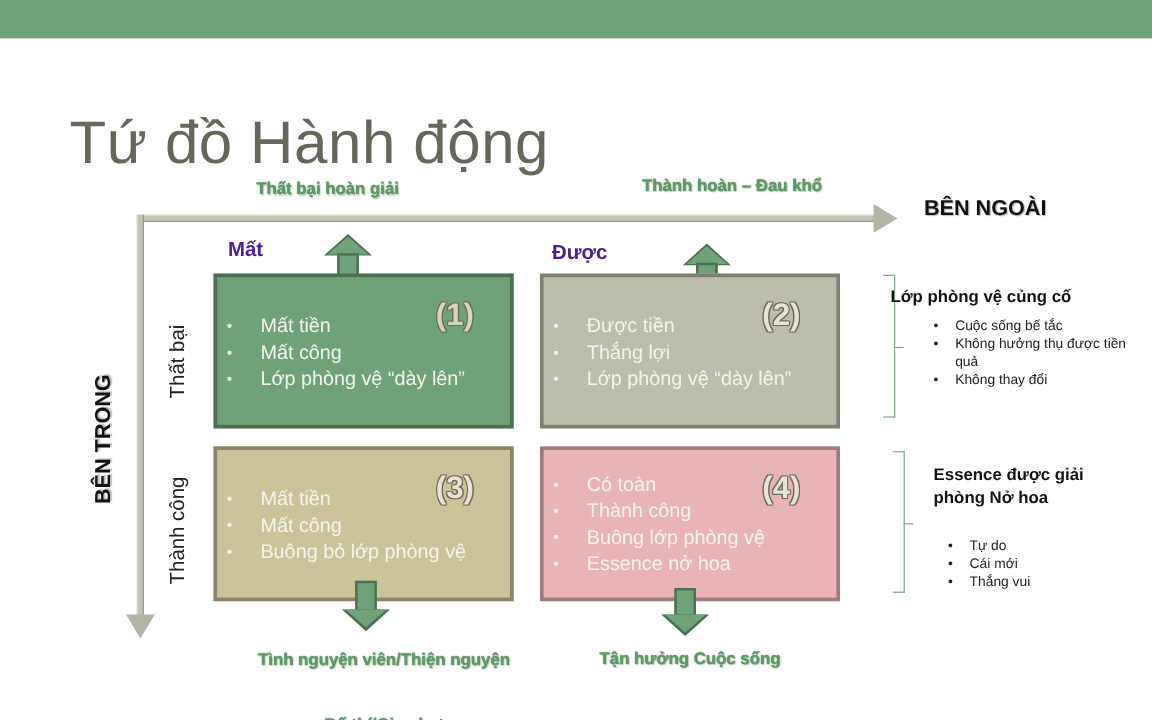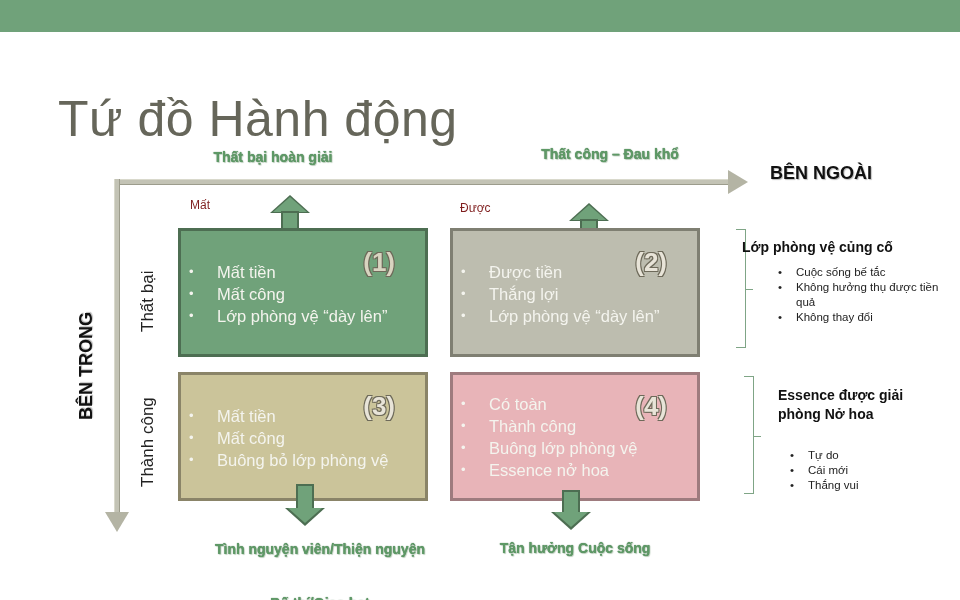--- a/index.html
+++ b/index.html
@@ -13,21 +13,21 @@
   .axis-h-head { position:absolute; left:728px; top:170px; width:0; height:0;
                  border-top:12px solid transparent; border-bottom:12px solid transparent; border-left:20px solid #b4b4a4; }
   .axis-v { position:absolute; left:114px; top:179px; width:6px; height:336px; background:#c3c3b5;
             border-left:1px solid #d9d9cc; border-right:1px solid #9c9c8c; }
   .axis-v-head { position:absolute; left:105px; top:512px; width:0; height:0;
                  border-left:12px solid transparent; border-right:12px solid transparent; border-top:20px solid #b4b4a4; }
 
   .green-label { position:absolute; font-weight:bold; font-size:14px; color:#5e9a66;
                  text-shadow:0 0 1px #3c6a44, 1px 1px 1px #c8d8c8; text-align:center; }
   .axis-title { position:absolute; font-weight:bold; font-size:18px; color:#111; text-shadow:1px 1px 1px #bbb; }
-  .col-label { position:absolute; font-size:12px; color:#7f1d1d; }
+  .col-label { position:absolute; font-size:17px; color:#4c1d95;font-weight:bold; }
   .row-label { position:absolute; font-size:17px; color:#222; transform:rotate(-90deg); transform-origin:left top; white-space:nowrap; }
 
   .quad { position:absolute; width:250px; border:3px solid; }
   .q1 { left:178px; top:228px; height:129px; background:#70a27a; border-color:#4d6e52; }
   .q2 { left:450px; top:228px; height:129px; background:#bdbdaf; border-color:#7f7f72; }
   .q3 { left:178px; top:372px; height:129px; background:#cbc49a; border-color:#8a8468; }
   .q4 { left:450px; top:372px; height:129px; background:#e8b4b8; border-color:#9e7b7e; }
   .quad ul { list-style:none; position:absolute; left:8px; font-size:16.5px; color:#f4f4ee; line-height:22px; }
   .quad li { display:flex; }
   .quad li .dot { width:28px; flex:none; font-size:13px; }
@@ -56,21 +56,21 @@
 
 <div class="axis-h"></div>
 <div class="axis-h-head"></div>
 <div class="axis-v"></div>
 <div class="axis-v-head"></div>
 
 <div class="axis-title" style="left:770px;top:163px;">BÊN NGOÀI</div>
 <div class="axis-title" style="left:76px;top:420px;transform:rotate(-90deg);transform-origin:left top;white-space:nowrap;">BÊN TRONG</div>
 
 <div class="green-label" style="left:200px;top:149px;width:146px;">Thất bại hoàn giải</div>
-<div class="green-label" style="left:520px;top:146px;width:180px;">Thất công – Đau khổ</div>
+<div class="green-label" style="left:520px;top:146px;width:180px;">Thành hoàn – Đau khổ</div>
 <div class="green-label" style="left:195px;top:541px;width:250px;">Tình nguyện viên/Thiện nguyện</div>
 <div class="green-label" style="left:195px;top:559px;width:250px;margin-top:36px;">Bố thí/Gieo hạt</div>
 <div class="green-label" style="left:480px;top:540px;width:190px;">Tận hưởng Cuộc sống</div>
 
 <div class="col-label" style="left:190px;top:198px;">Mất</div>
 <div class="col-label" style="left:460px;top:201px;">Được</div>
 <div class="row-label" style="left:138px;top:332px;">Thất bại</div>
 <div class="row-label" style="left:138px;top:487px;">Thành công</div>
 
 <div class="arrow" style="left:270px;top:195px;width:40px;height:45px;">

